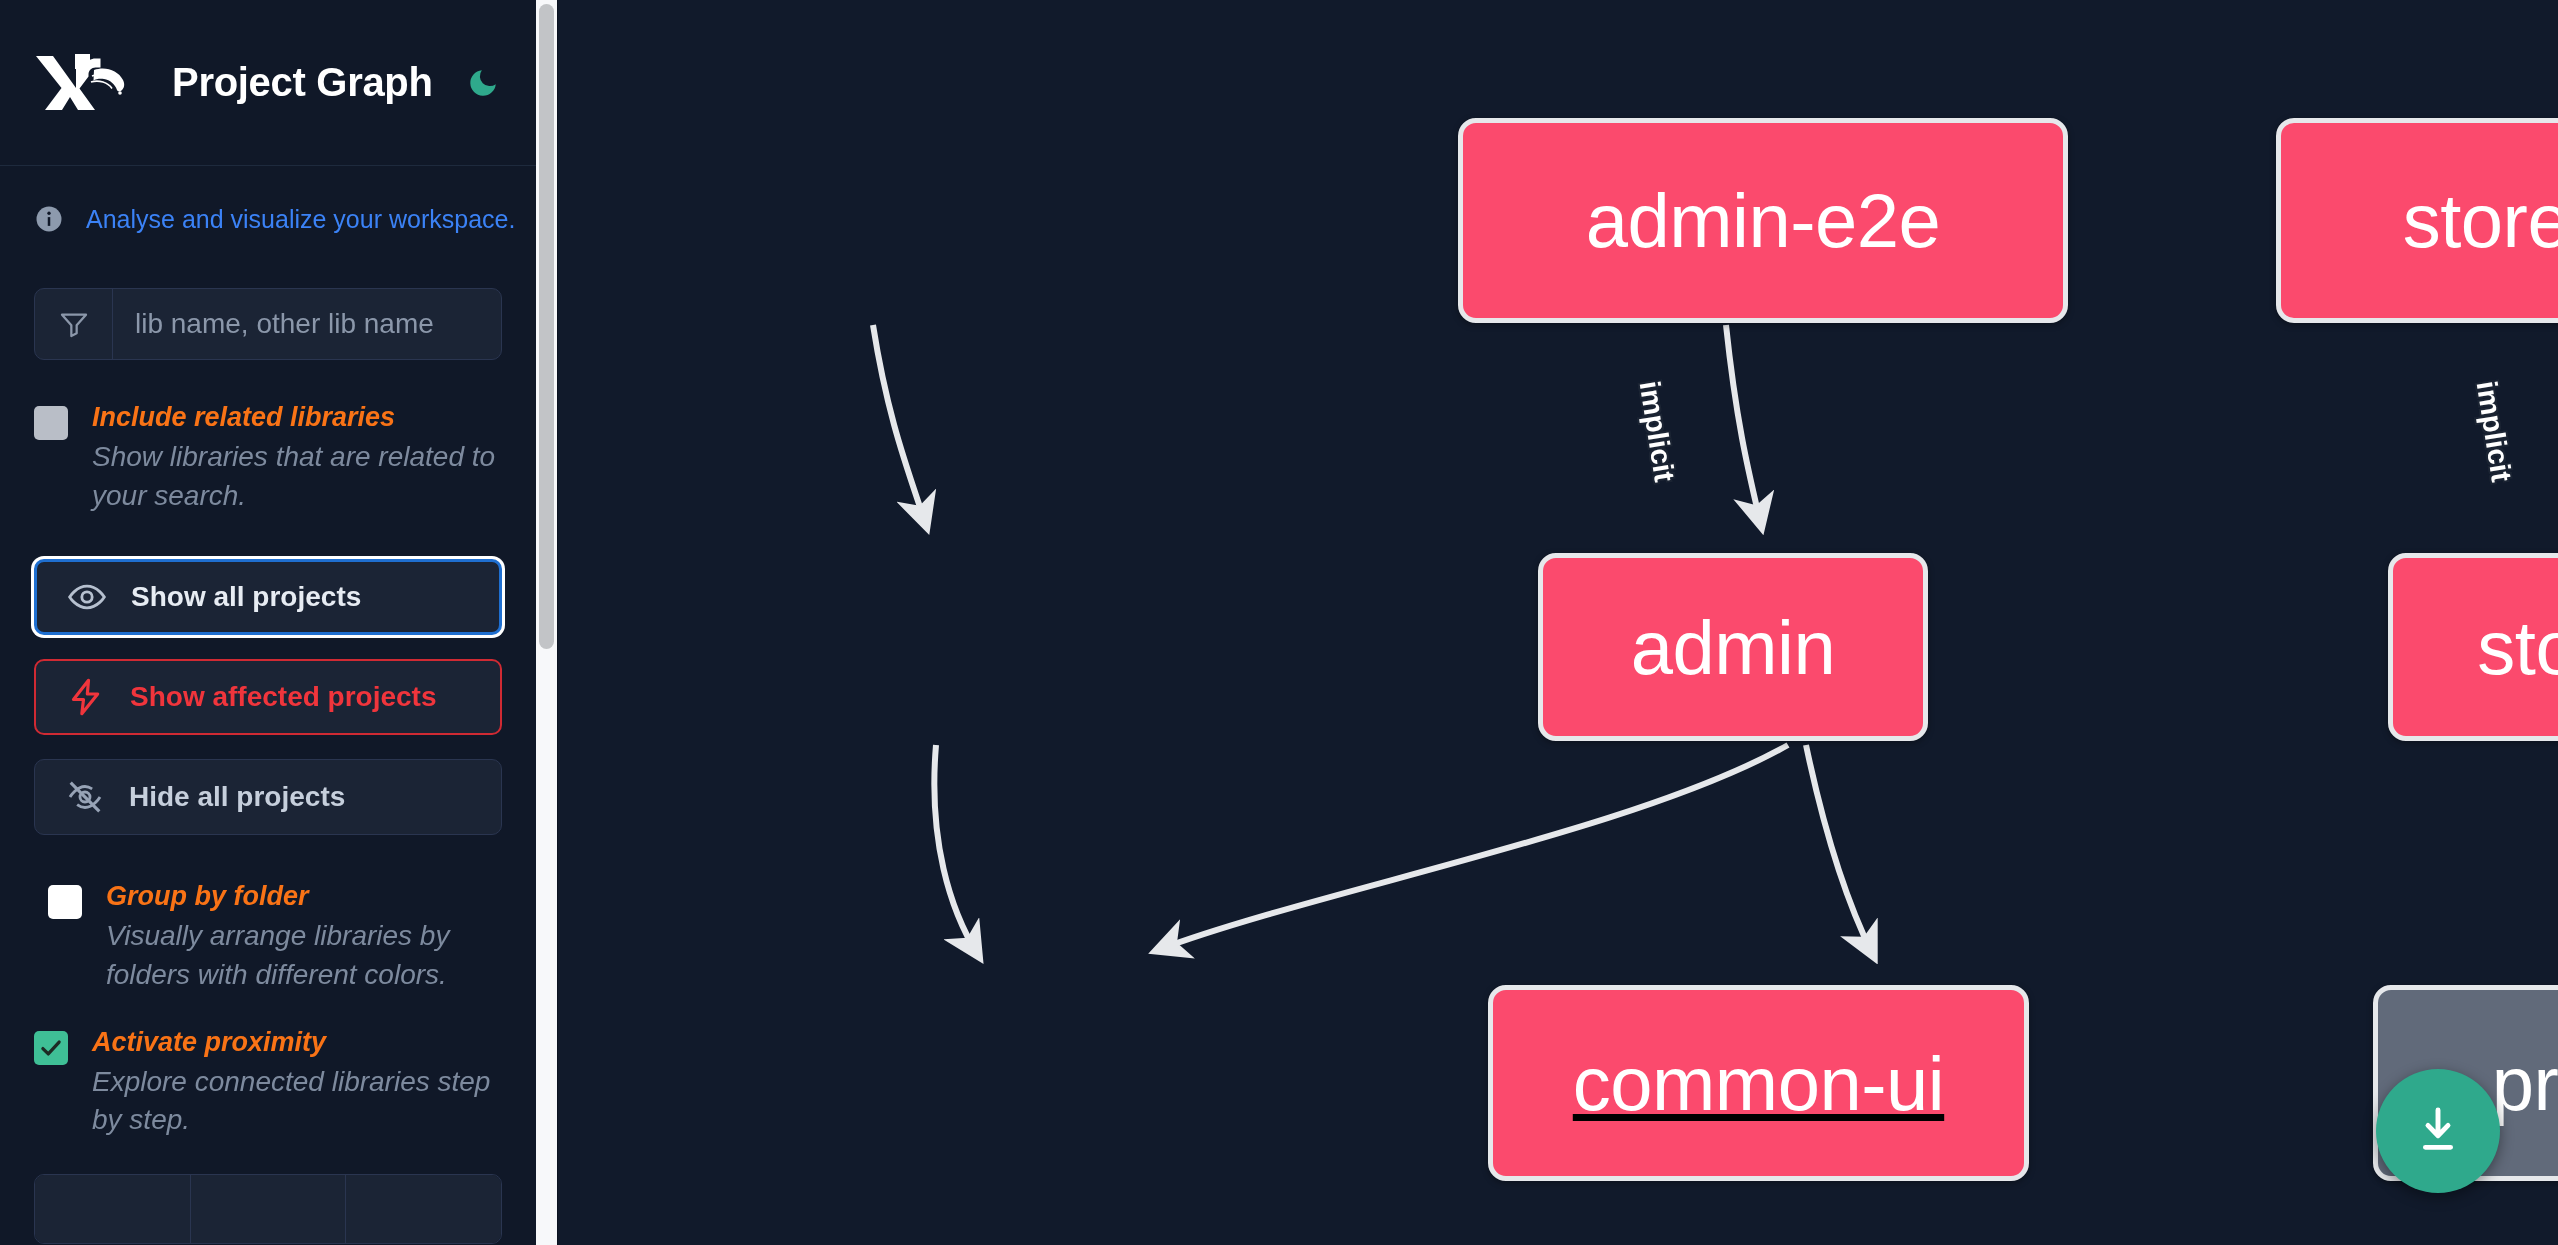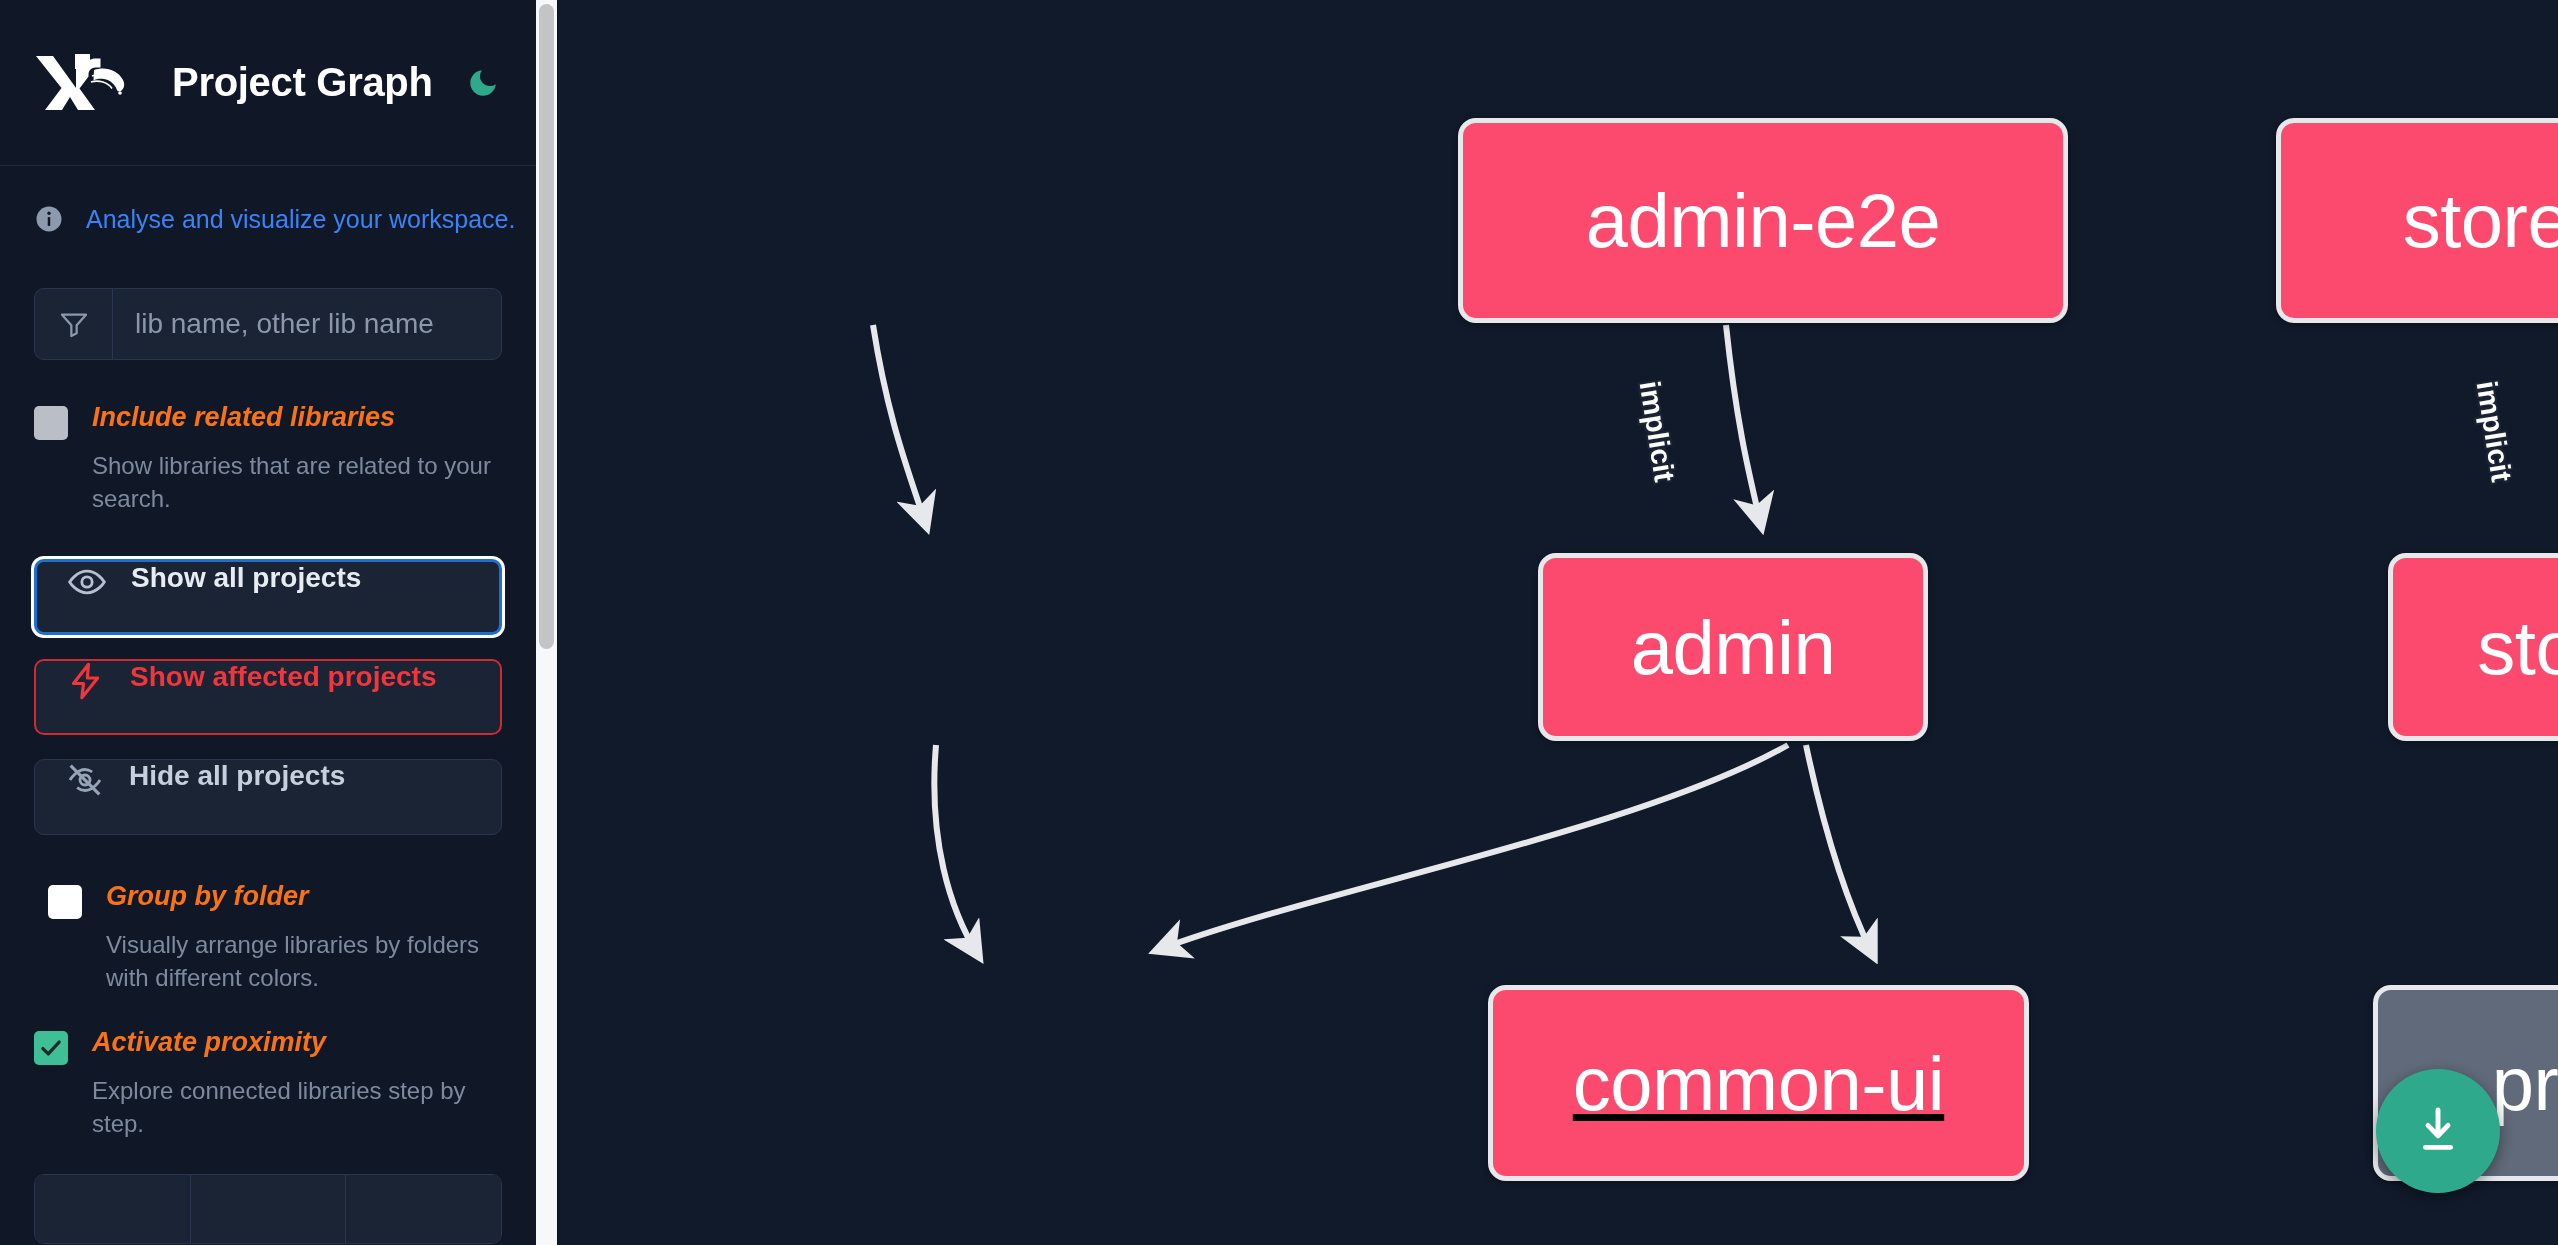--- a/index.html
+++ b/index.html
@@ -103,31 +103,32 @@
   .check-texts { margin-left: 24px; }
   .check-label {
     color: #f97316;
     font-size: 27px;
     font-weight: 700;
     line-height: 1.15;
     font-style: italic;
   }
   .check-desc {
     color: #7d8a9e;
-    font-size: 24px;
+    font-size: 28px;
     line-height: 1.38;
-    margin-top: 16px;
+    margin-top: 5px;
     max-width: 430px;
+    font-style: italic;
   }
 
   .btn {
     margin: 0 34px;
     height: 76px;
     border-radius: 10px;
-    display: flex; align-items: flex-start;
+    display: flex; align-items: center;
     padding-left: 30px;
     cursor: pointer;
     background: #1b2435;
     border: 1px solid #2a3550;
   }
   .btn .bicon { width: 40px; height: 40px; flex: 0 0 40px; display:flex; align-items:center; justify-content:center;}
   .btn .blabel { margin-left: 24px; font-size: 28px; font-weight: 700; white-space: nowrap; }
   .btn-show-all {
     margin-top: 44px;
     border: 3px solid #1f6fd0;

